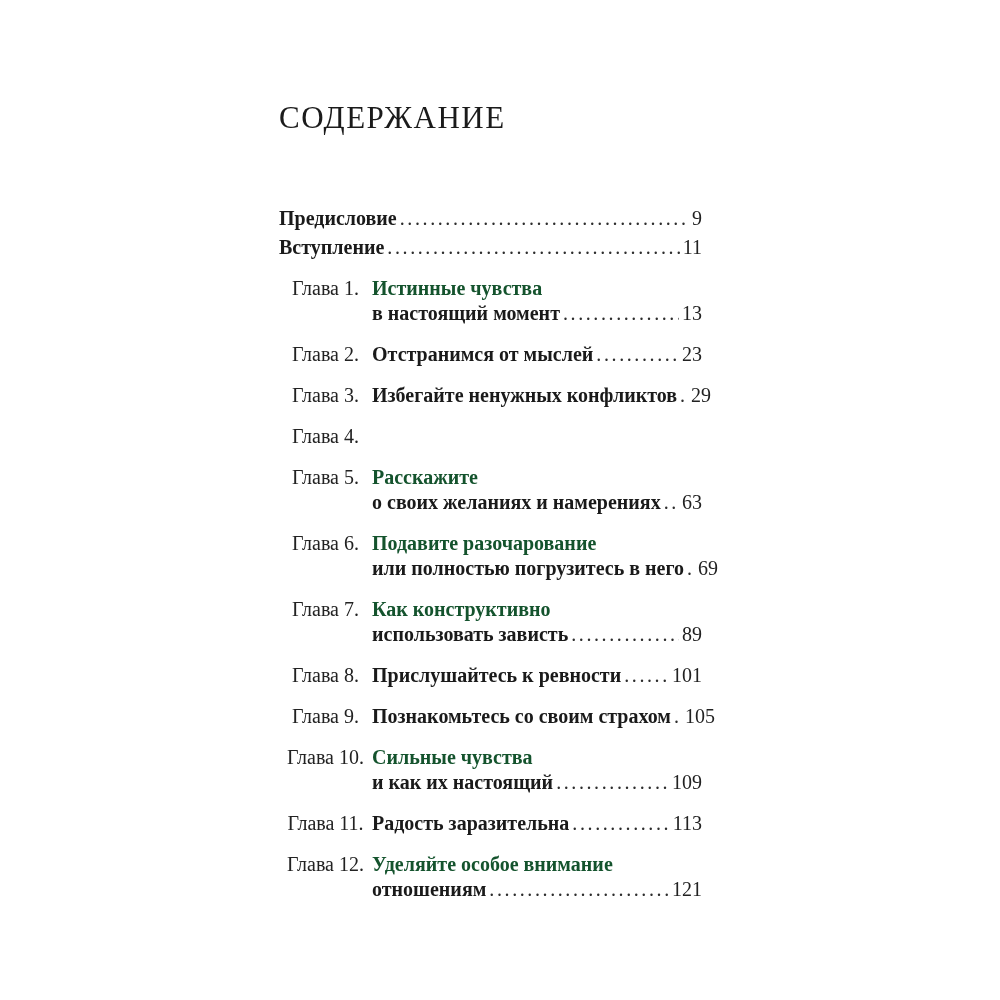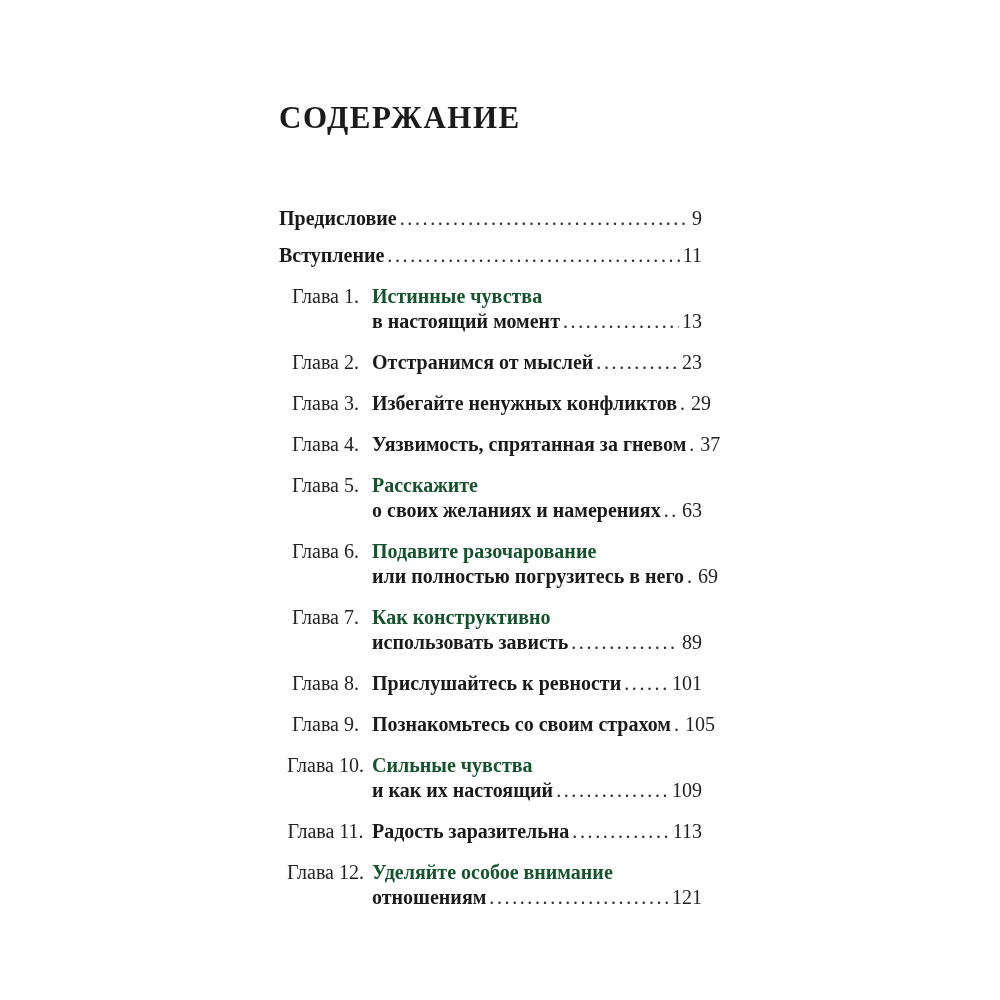--- a/index.html
+++ b/index.html
@@ -8,34 +8,34 @@
     background: #ffffff;
     font-family: "Liberation Serif", "DejaVu Serif", serif;
     color: #1e1e1e;
     position: relative;
     overflow: hidden;
   }
   .book-page { position: absolute; inset: 0; background: #ffffff; }
   .toc { position: absolute; left: 279px; top: 100px; width: 423px; }
   .toc-heading {
     font-size: 31px;
-    font-weight: 700;
+    font-weight: 400;
     letter-spacing: 1.5px;
     color: #1b1b1b;
     margin: 0 0 70px 0;
     white-space: nowrap;
   }
   .toc-entry {
     display: flex;
     align-items: flex-start;
     font-size: 20px;
     line-height: 25px;
     margin-bottom: 16px;
   }
-  .toc-entry.tight { margin-bottom: 12px; }
+  .toc-entry.tight { margin-bottom: 4px; }
   .toc-entry:last-child { margin-bottom: 4px; }
   .toc-label {
     flex: 0 0 93px;
     font-weight: 400;
     white-space: nowrap;
     color: #222222;
     text-align: center;
   }
   .toc-label:empty { display: none; }
   .toc-body { flex: 1 1 auto; min-width: 0; }
@@ -118,27 +118,20 @@
           <div class="toc-lastline">
             <span class="toc-title-text">Избегайте ненужных конфликтов</span>
             <span class="toc-dots"></span>
             <span class="toc-page">29</span>
           </div>
         </div>
       </div>
 
       <div class="toc-entry">
         <span class="toc-label">Глава 4.</span>
-        <div class="toc-body">
-          <div class="toc-lastline">
-            <span class="toc-title-text">Уязвимость, спрятанная за гневом</span>
-            <span class="toc-dots"></span>
-            <span class="toc-page">37</span>
-          </div>
-        </div>
       </div>
 
       <div class="toc-entry">
         <span class="toc-label">Глава 5.</span>
         <div class="toc-body">
             <div class="toc-firstline">Расскажите</div>
           <div class="toc-lastline">
             <span class="toc-title-text">о своих желаниях и намерениях</span>
             <span class="toc-dots"></span>
             <span class="toc-page">63</span>

